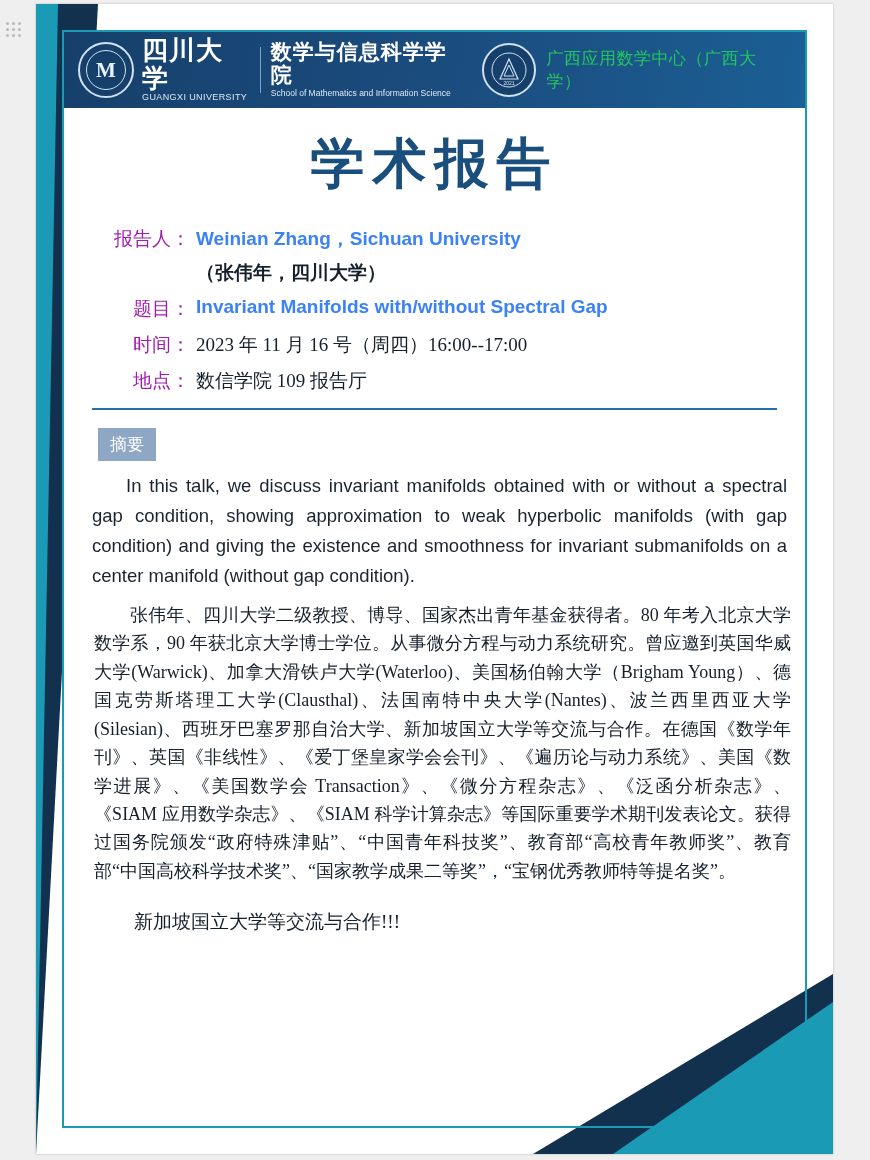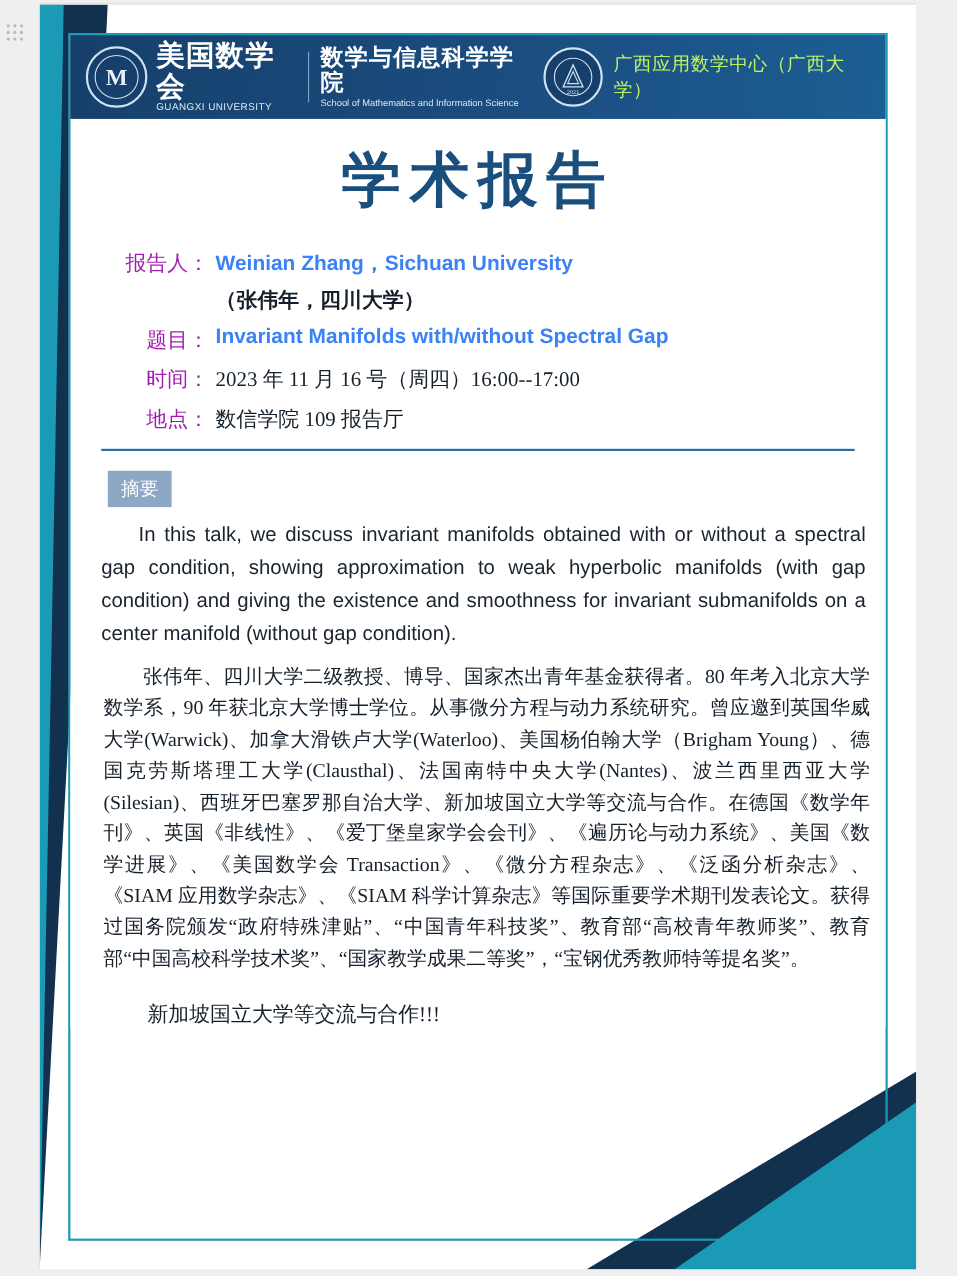--- a/index.html
+++ b/index.html
@@ -188,21 +188,21 @@
     margin-left: 14px;
     flex: none;
     display: flex;
     align-items: center;
     justify-content: center;
     background: #16406b;
   }
   .center-seal svg { display: block; }
   .center-name {
     margin-left: 10px;
-    color: #bef264;
+    color: #22c55e;
     font-family: Liberation Mono, monospace;
     font-size: 17px;
     letter-spacing: 0.5px;
   }
   
   .poster-title {
     text-align: center;
     font-family: "Liberation Serif", serif;
     font-size: 54px;
     font-weight: bold;
@@ -313,21 +313,21 @@
     <div class="deco-bottom-teal"></div>
     <div class="inner-frame"></div>
 
     <div class="content">
 
       <div class="banner">
         <div class="logo-seal">
           <div class="seal-inner">M</div>
         </div>
         <div class="uni-name">
-          <div class="cn">美国数学会</div>
+          <div class="cn">四川大学</div>
           <div class="en">GUANGXI UNIVERSITY</div>
         </div>
         <div class="divider-v"></div>
         <div class="school-name">
           <div class="cn">数学与信息科学学院</div>
           <div class="en">School of Mathematics and Information Science</div>
         </div>
         <div class="center-seal">
           <svg width="38" height="38" viewBox="0 0 38 38" aria-hidden="true">
             <circle cx="19" cy="19" r="17" fill="none" stroke="#cfe2f1" stroke-width="1"></circle>

